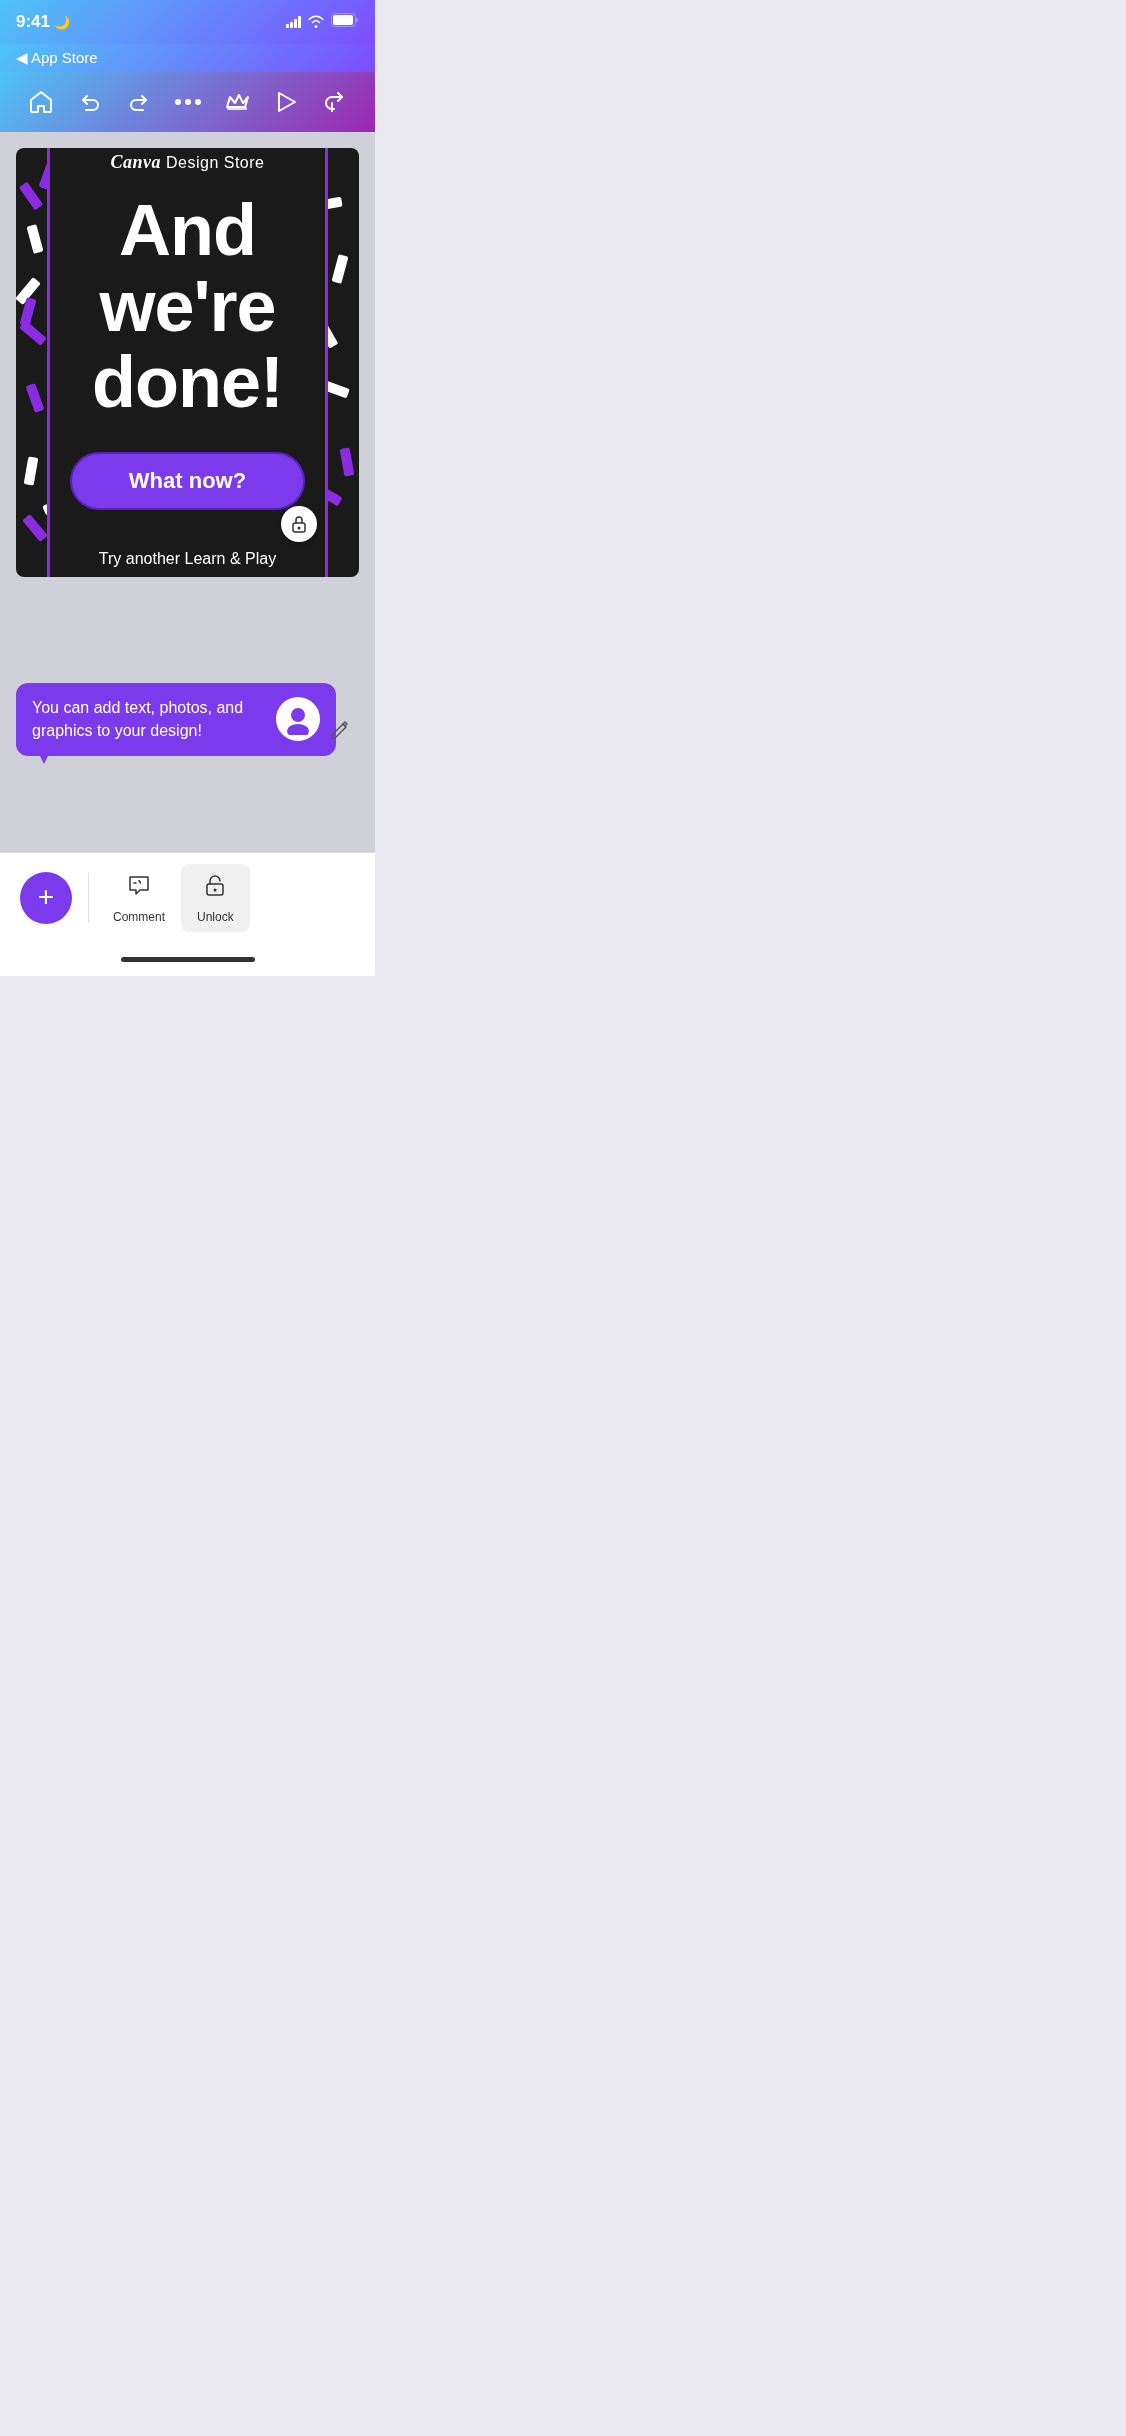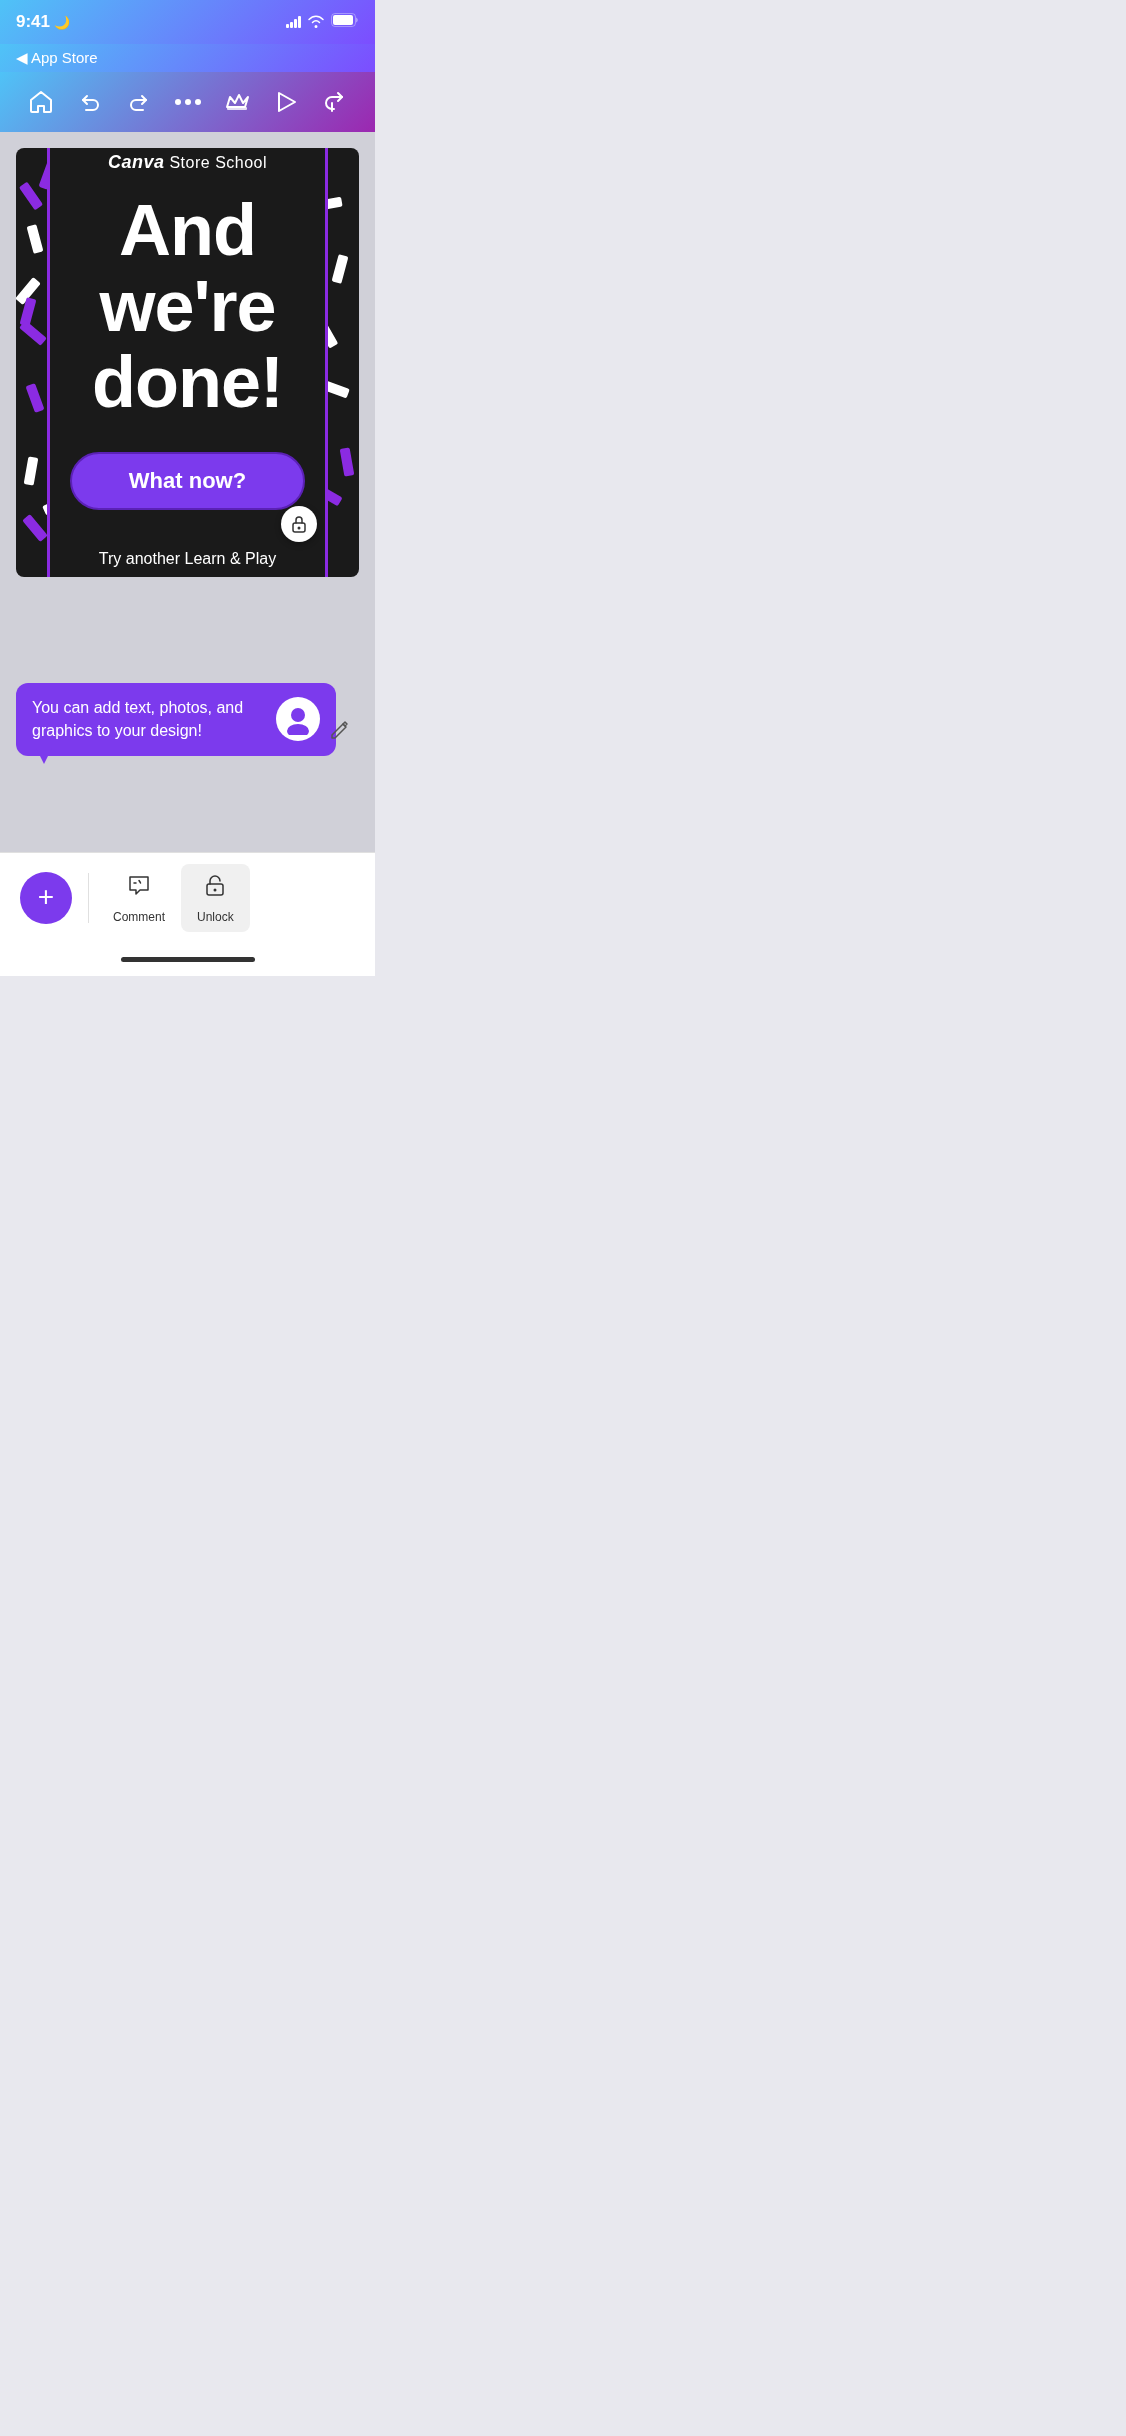--- a/index.html
+++ b/index.html
@@ -129,21 +129,21 @@
     }
 
     .canva-brand {
       color: white;
       font-size: 16px;
       margin-bottom: 20px;
       text-align: center;
       letter-spacing: 0.5px;
     }
     .canva-script {
-      font-family: Liberation Sans, sans-serif;
+      font-family: Liberation Serif, serif;
       font-style: italic;
       font-weight: bold;
       font-size: 18px;
     }
 
     .main-text {
       color: white;
       font-size: 72px;
       font-weight: 800;
       line-height: 1.05;
@@ -420,21 +420,21 @@
       <div class="confetti-piece" style="width:10px;height:28px;background:#8b2be2;top:55%;left:4%;transform:rotate(-20deg);"></div>
       <div class="confetti-piece" style="width:28px;height:10px;background:#8b2be2;top:42%;left:1%;transform:rotate(40deg);"></div>
       <div class="confetti-piece" style="width:10px;height:28px;background:#8b2be2;top:70%;right:2%;transform:rotate(-10deg);"></div>
       <div class="confetti-piece" style="width:28px;height:10px;background:#8b2be2;bottom:18%;right:5%;transform:rotate(30deg);"></div>
       <div class="confetti-piece" style="width:10px;height:28px;background:#8b2be2;bottom:8%;left:4%;transform:rotate(-40deg);"></div>
     </div>
 
     <div class="inner-card">
       <div class="canva-brand">
         <span class="canva-script">Canva</span>
-        <span>Store School</span>
+        <span>Design Store</span>
       </div>
 
       <div class="main-text">And we're done!</div>
 
       <div style="position:relative;width:100%;margin-bottom:20px;">
         <button class="what-now-btn">What now?</button>
         <div class="lock-badge">
           <svg width="20" height="20" viewBox="0 0 20 20" fill="none">
             <rect x="4" y="9" width="12" height="9" rx="2" stroke="#333" stroke-width="1.5" fill="none"></rect>
             <path d="M7 9V6a3 3 0 016 0v3" stroke="#333" stroke-width="1.5" stroke-linecap="round" fill="none"></path>

